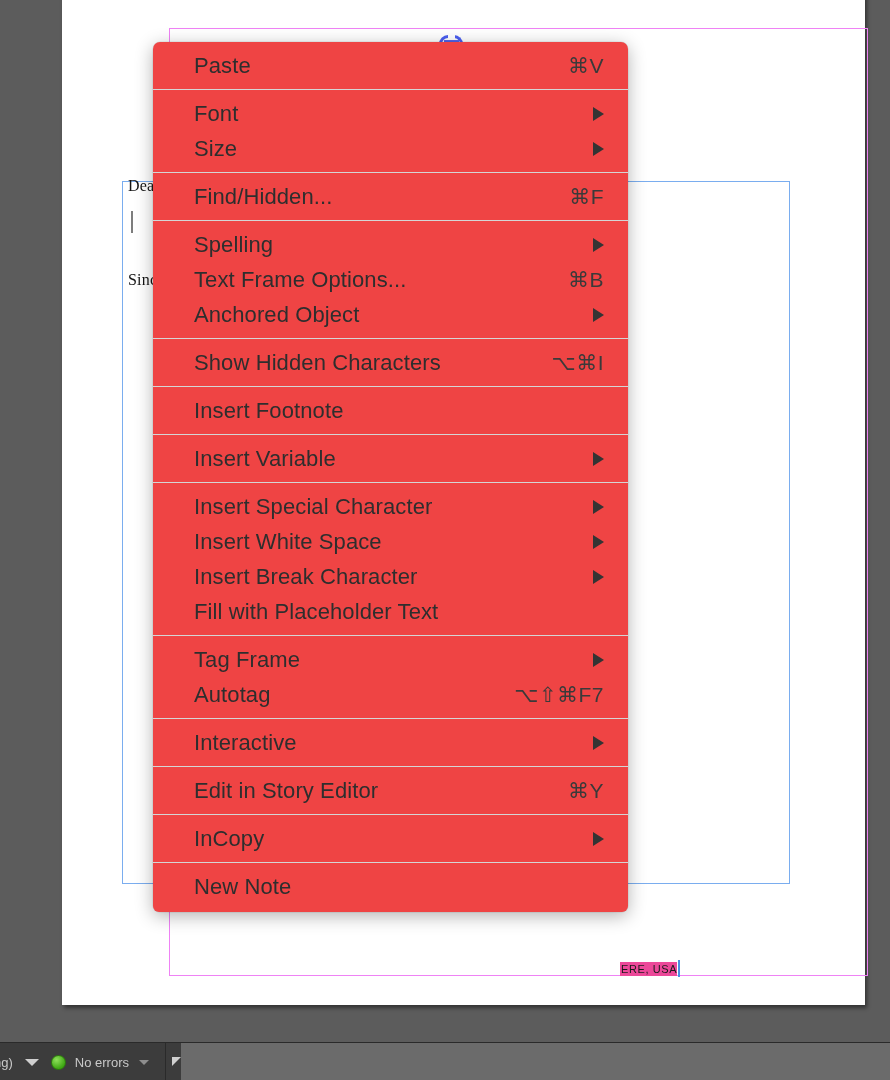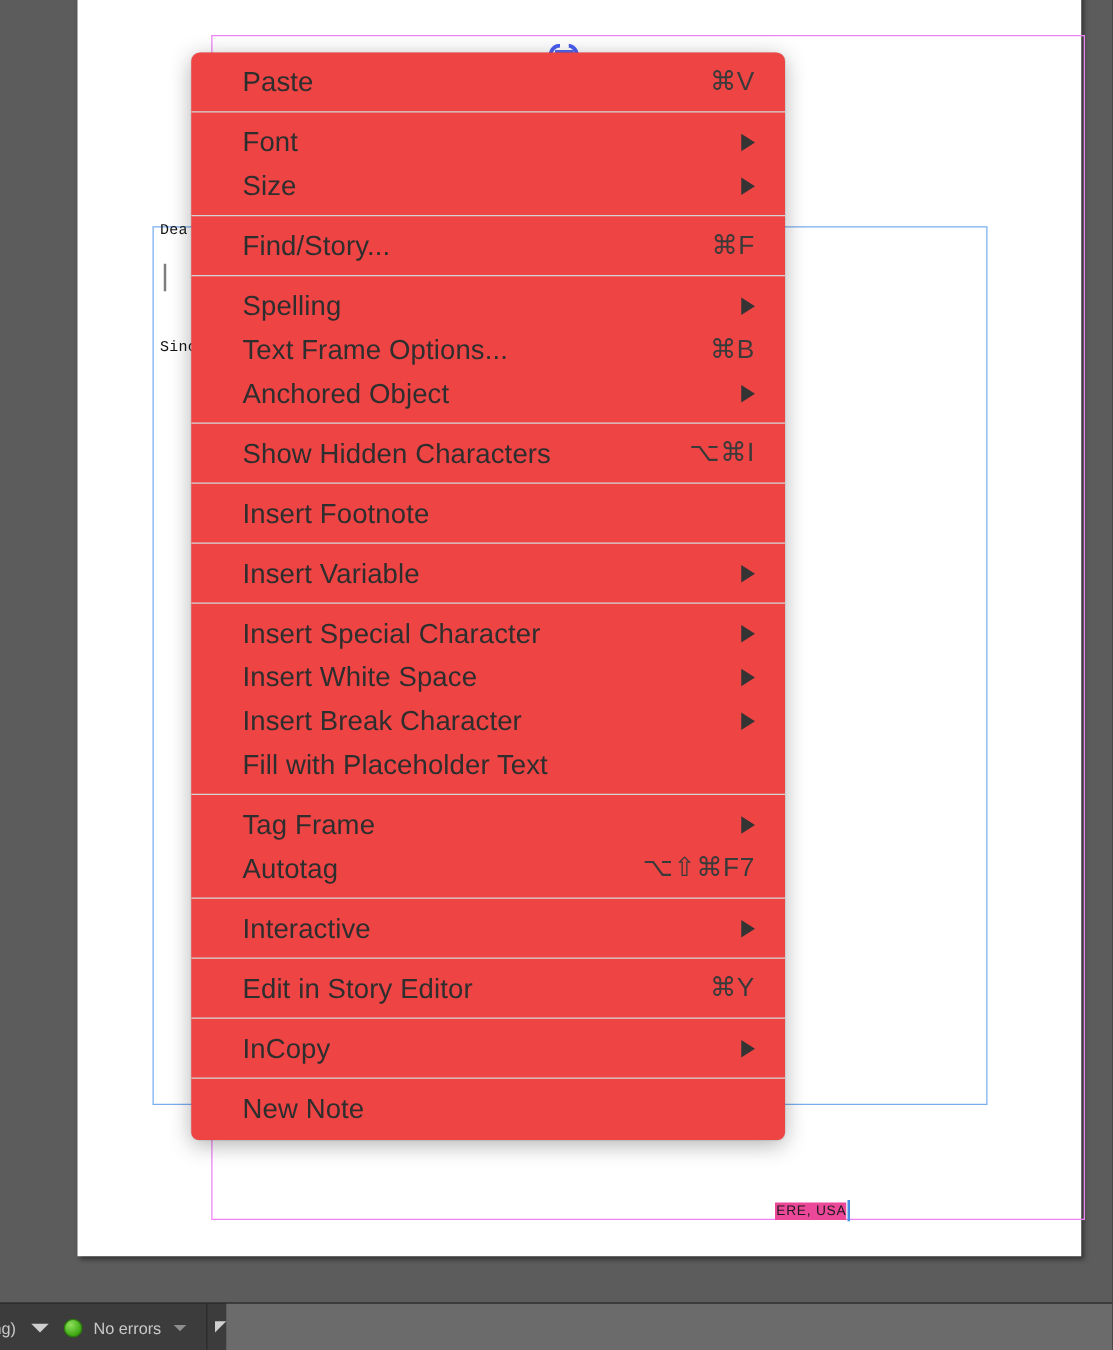--- a/index.html
+++ b/index.html
@@ -55,22 +55,22 @@
     left: 122px;
     top: 181px;
     width: 668px;
     height: 703px;
     border: 1px solid #7aadef;
     box-sizing: border-box;
     background: transparent;
   }
   .doc-text {
     position: absolute;
-    font-family: Liberation Mono, monospace;
-    font-size: 12px;
+    font-family: Liberation Serif, serif;
+    font-size: 16px;
     color: #141414;
     white-space: nowrap;
     letter-spacing: 0.2px;
   }
   .doc-text.l1 { left: 128px; top: 177px; }
   .doc-text.l2 { left: 128px; top: 271px; }
   .doc-text.l3 { left: 128px; top: 293px; margin-left: 32px; }
   .text-caret {
     position: absolute;
     left: 131px;
@@ -299,21 +299,21 @@
       </div>
       <div class="menu-item">
         <span class="label">Size</span>
         <span class="submenu-arrow"></span>
       </div>
     </div>
     <div class="separator"></div>
 
     <div class="group">
       <div class="menu-item">
-        <span class="label">Find/Story...</span>
+        <span class="label">Find/Hidden...</span>
         <span class="shortcut">⌘F</span>
       </div>
     </div>
     <div class="separator"></div>
 
     <div class="group">
       <div class="menu-item">
         <span class="label">Spelling</span>
         <span class="submenu-arrow"></span>
       </div>

